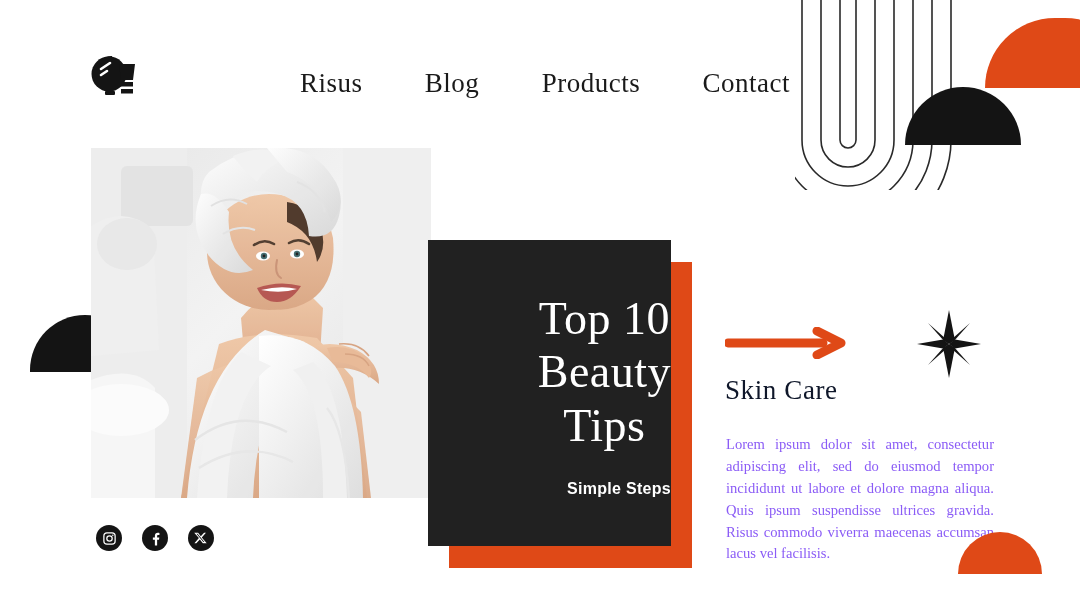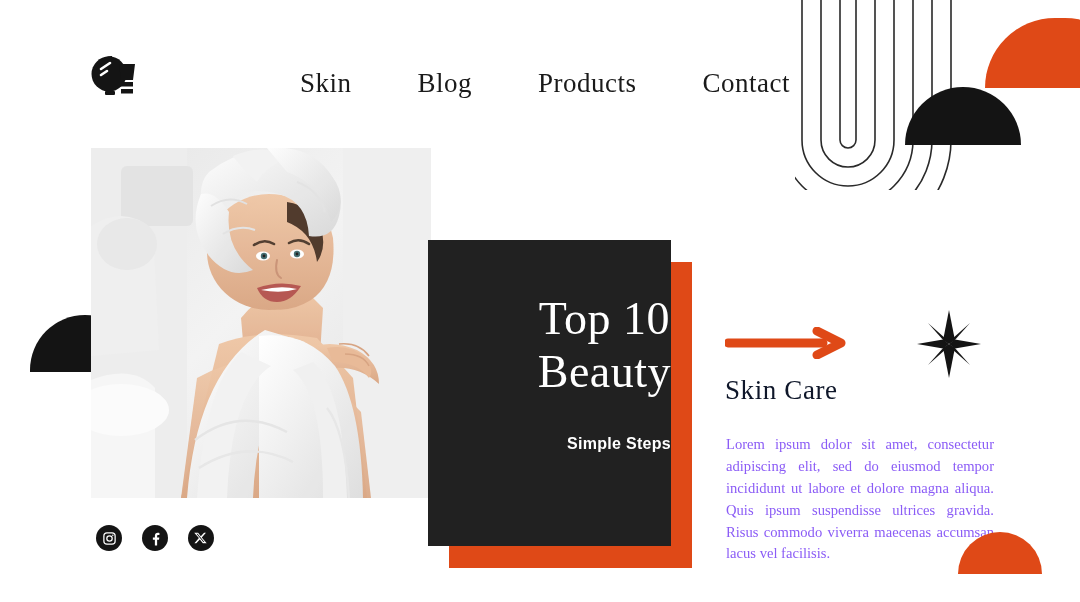--- a/index.html
+++ b/index.html
@@ -24,21 +24,21 @@
   .photo svg { display:block; width:340px; height:350px; }
 
   
   .card-orange { position:absolute; left:449px; top:262px; width:243px; height:306px;
                  background:#df4917; }
   .card-dark { position:absolute; left:428px; top:240px; width:243px; height:306px;
                background:#212121; display:flex; flex-direction:column;
                align-items:flex-end; justify-content:flex-start; padding-top:52px; }
   .card-title { font-family:"Liberation Serif", serif; color:#fff; font-size:46px;
                 line-height:1.16; text-align:center; letter-spacing:.5px; }
-  .card-sub { margin-top:36px; font-family:"Liberation Sans", sans-serif; color:#fff;
+  .card-sub { margin-top:28px; font-family:"Liberation Sans", sans-serif; color:#fff;
               font-size:16px; font-weight:bold; letter-spacing:.3px; }
 
   
   .arrow { position:absolute; left:725px; top:327px; width:122px; height:32px; }
   .sparkle { position:absolute; left:915px; top:308px; width:68px; height:72px; }
   .sec-title { position:absolute; left:725px; top:375px; font-family:"Liberation Serif", serif;
                font-size:27px; color:#0f172a; letter-spacing:.6px; }
   .body-copy { position:absolute; left:726px; top:434px; width:268px;
                font-family:"Liberation Serif", serif; font-size:14.6px; line-height:1.5;
                color:#8b5cf6; text-align:justify; }
@@ -86,21 +86,21 @@
       <path d="M13 23 L19 19" stroke="#fff" stroke-width="2.6" stroke-linecap="round"></path>
       <rect x="17" y="39" width="10" height="4" rx="1" fill="#141414"></rect>
       <rect x="21" y="34" width="2.4" height="6" fill="#141414"></rect>
       <path d="M31 12 h16 l-2 16 h-12 Z" fill="#141414"></path>
       <rect x="33" y="30" width="12" height="4.5" fill="#141414"></rect>
       <rect x="33" y="37" width="12" height="4.5" fill="#141414"></rect>
     </svg>
   </div>
 
   <nav class="nav">
-    <a class="nav-link">Skin</a>
+    <a class="nav-link">Risus</a>
     <a class="nav-link">Blog</a>
     <a class="nav-link">Products</a>
     <a class="nav-link">Contact</a>
   </nav>
 
   <div class="dome-left"></div>
 
   <div class="photo">
     <svg viewBox="0 0 340 350" xmlns="http://www.w3.org/2000/svg">
       <defs>
@@ -168,20 +168,21 @@
       <path d="M236 260 q18 22 22 90" stroke="#e6e6e6" stroke-width="2.2" fill="none"></path>
       <rect x="0" y="0" width="340" height="350" fill="#ffffff" opacity="0.04"></rect>
     </svg>
   </div>
 
   <div class="card-orange"></div>
   <div class="card-dark">
     <div class="card-title">
       <div>Top 10</div>
       <div>Beauty</div>
+      <div>Tips</div>
     </div>
     <div class="card-sub">Simple Steps</div>
   </div>
 
   <div class="arrow">
     <svg viewBox="0 0 122 32" xmlns="http://www.w3.org/2000/svg">
       <path d="M3 16 H98" stroke="#df4917" stroke-width="9" stroke-linecap="round"></path>
       <path d="M92 4 L116 16 L92 28" stroke="#df4917" stroke-width="9" fill="none" stroke-linecap="round" stroke-linejoin="round"></path>
     </svg>
   </div>

